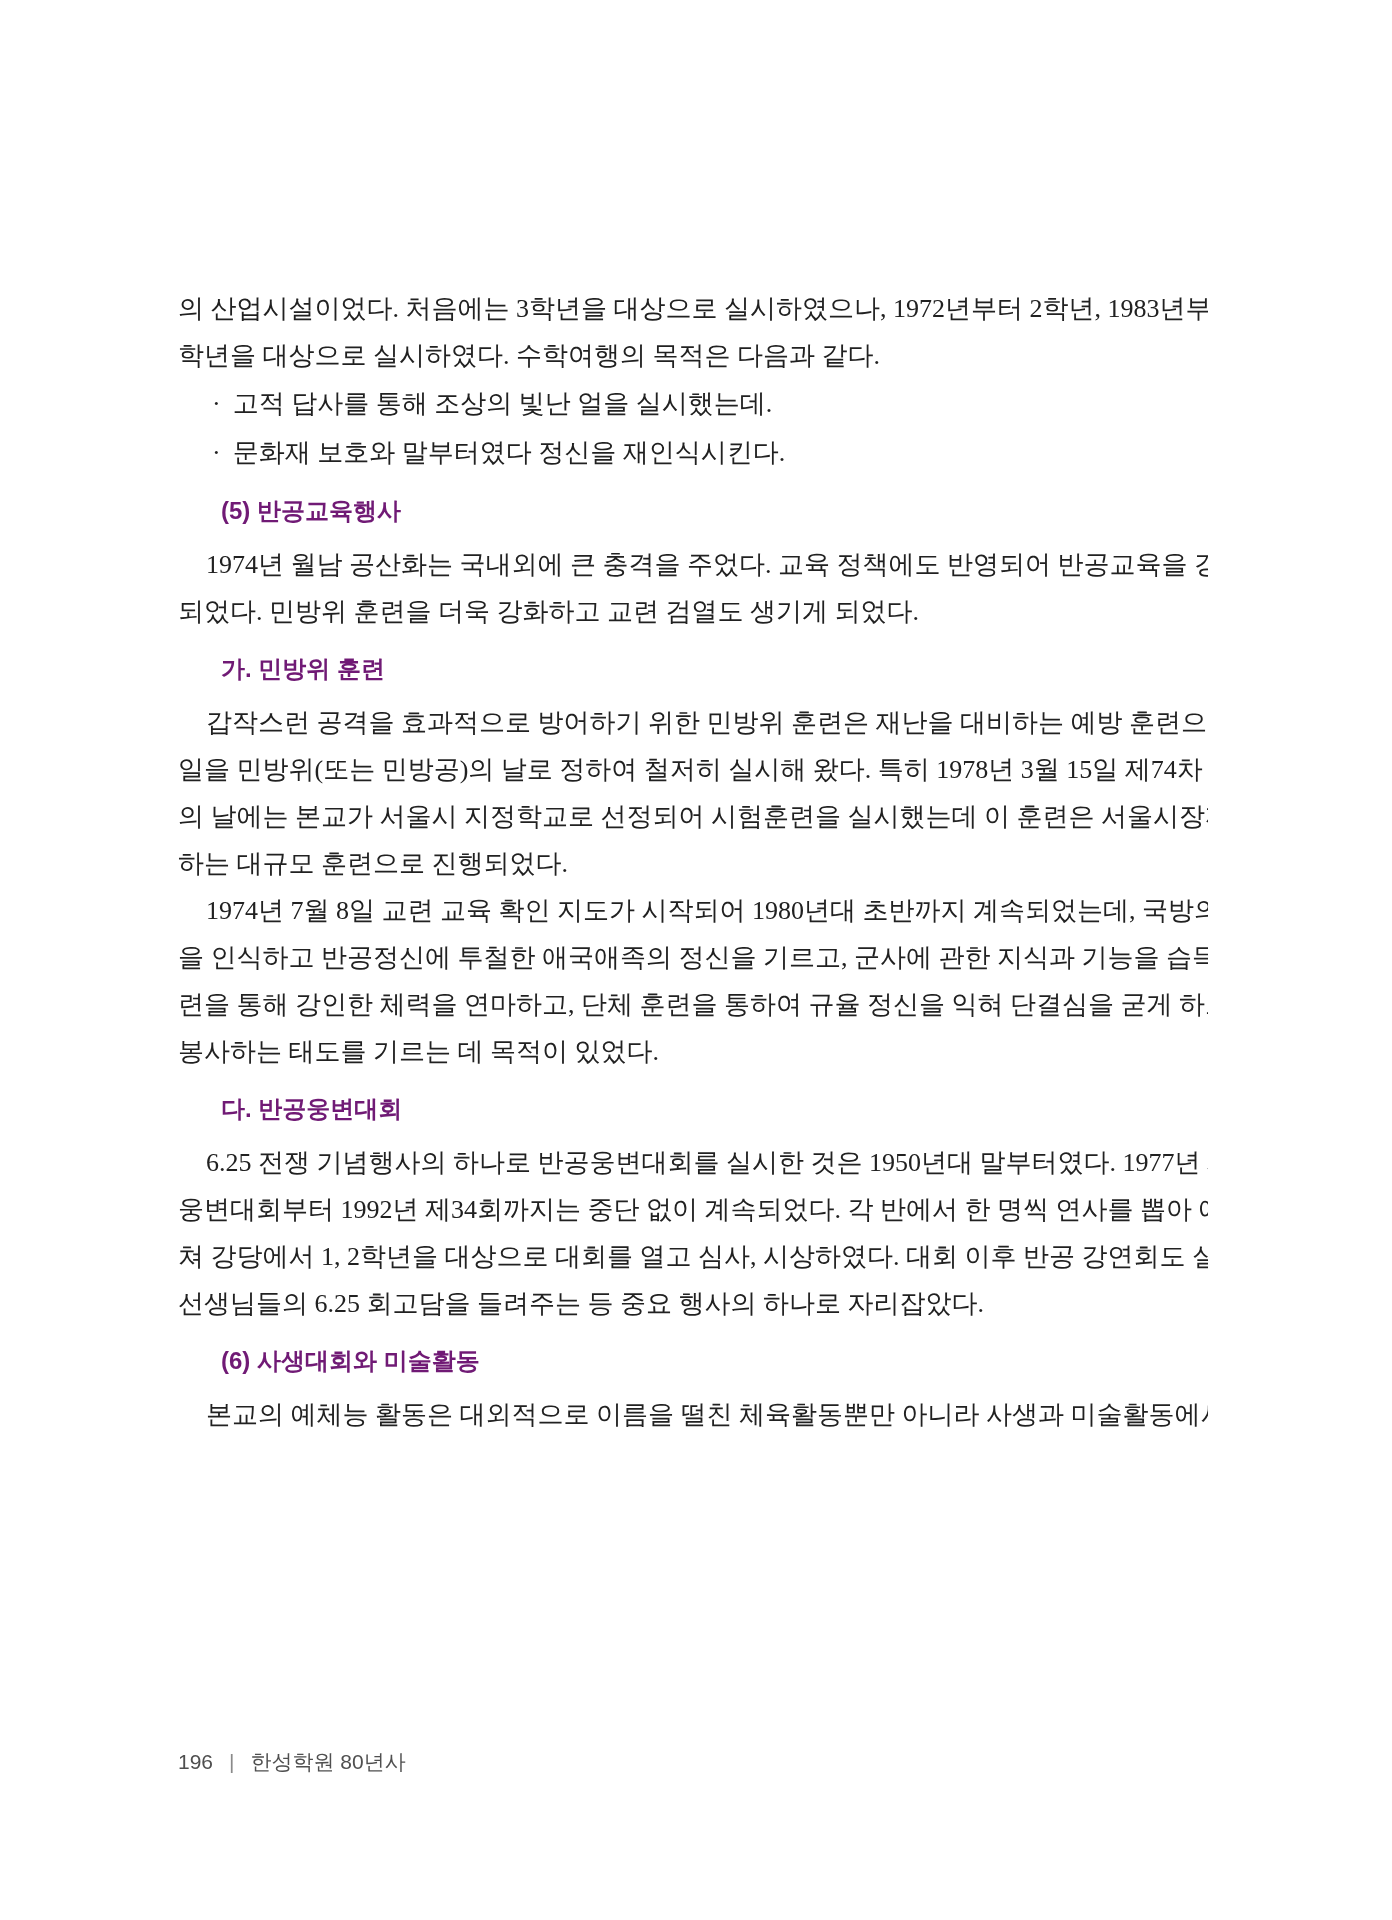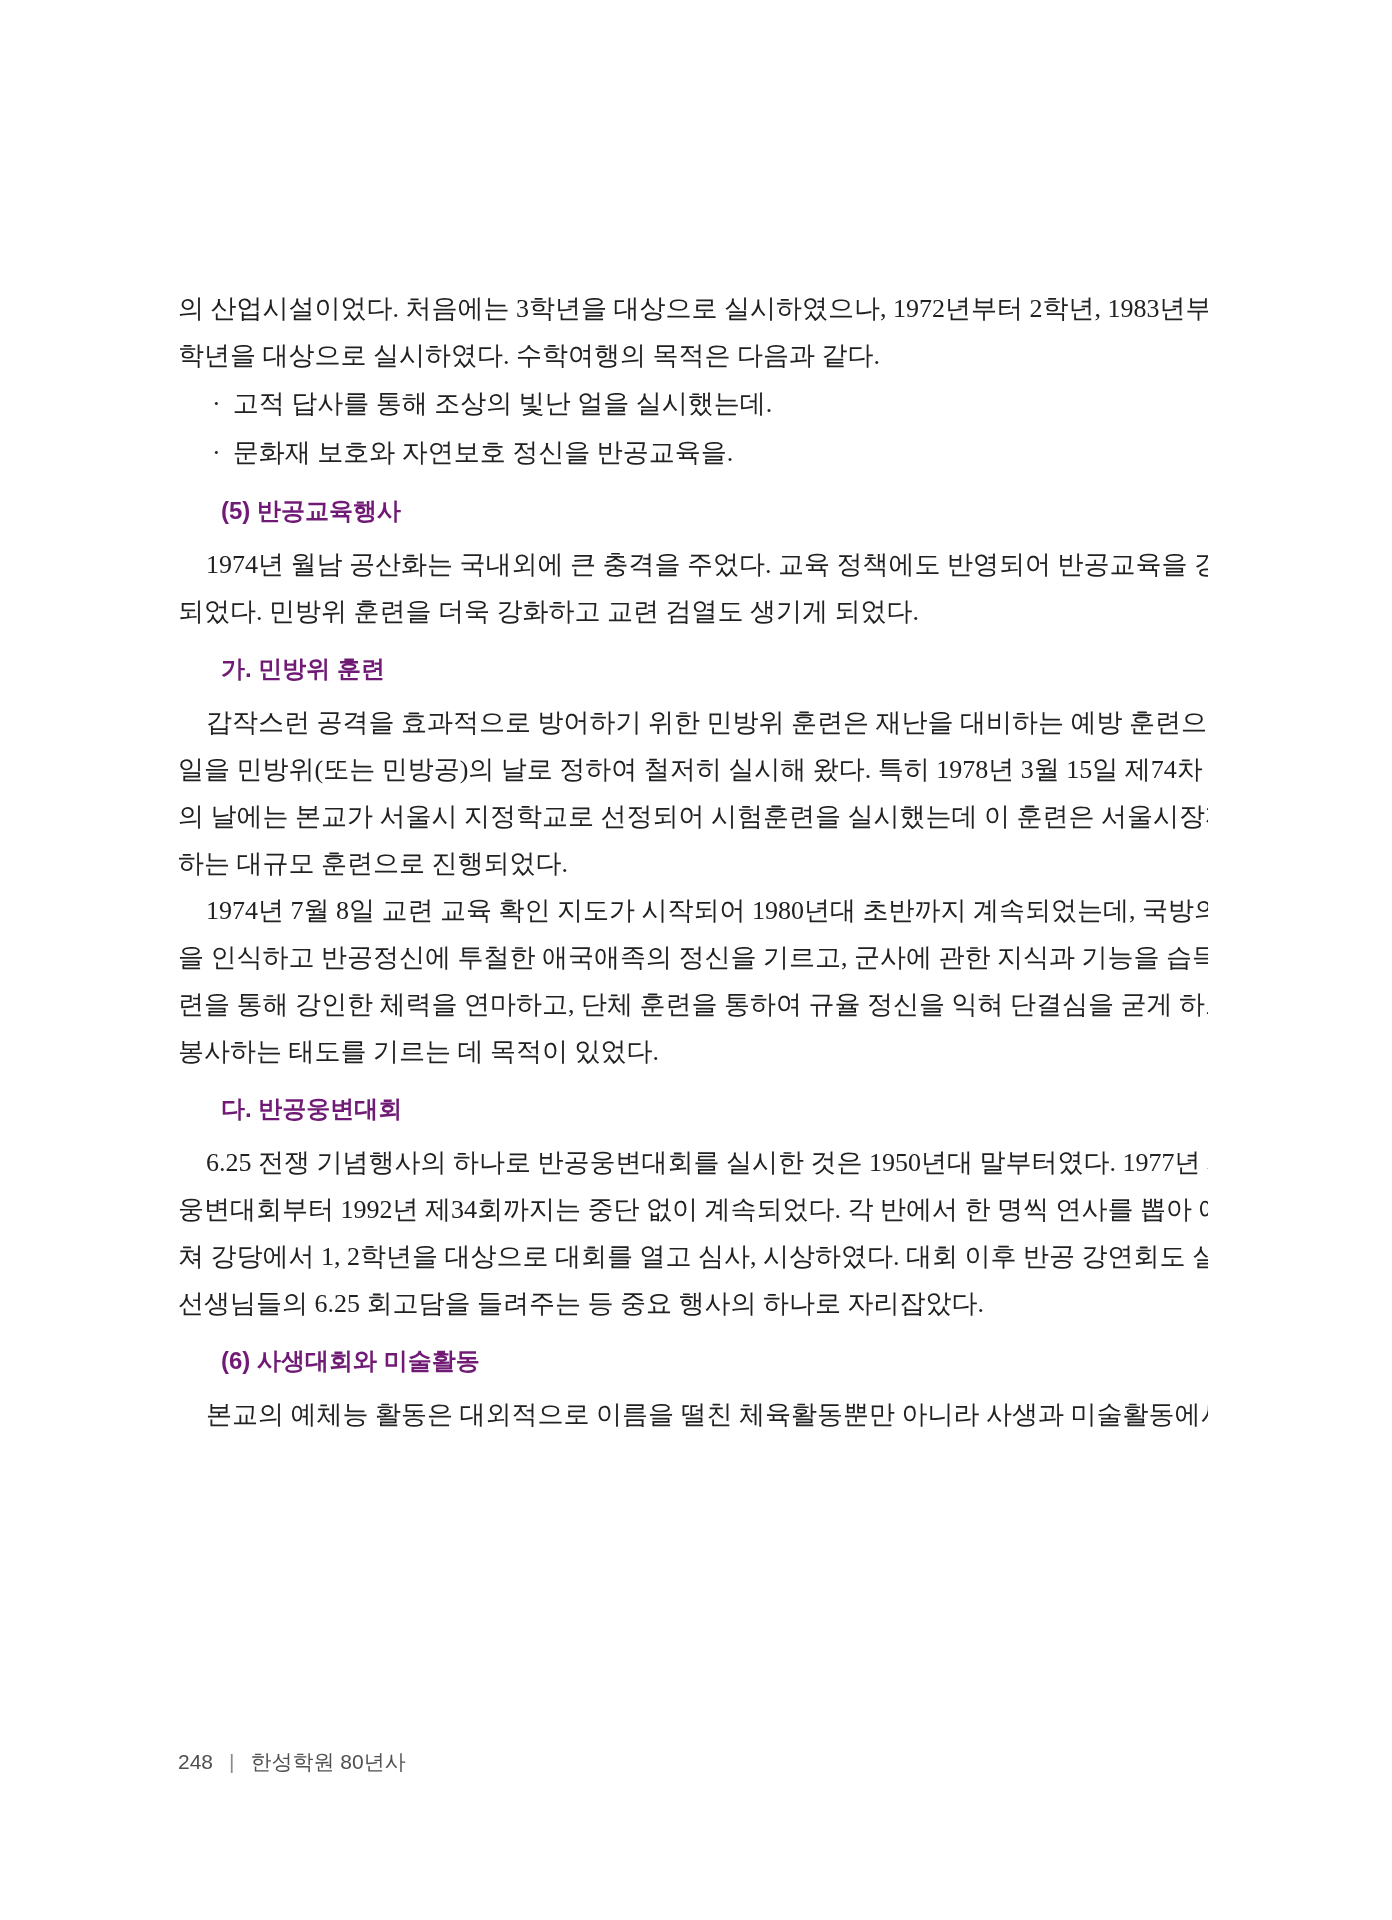--- a/index.html
+++ b/index.html
@@ -81,21 +81,21 @@
     <div>
       <div class="ln fill">의 산업시설이었다. 처음에는 3학년을 대상으로 실시하였으나, 1972년부터 2학년, 1983년부터는 1</div>
       <div class="ln">학년을 대상으로 실시하였다. 수학여행의 목적은 다음과 같다.</div>
     </div>
 
     <div class="bullets">
       <div class="ln">
         <span class="bullet-marker">·</span><span>고적 답사를 통해 조상의 빛난 얼을 실시했는데.</span>
       </div>
       <div class="ln">
-        <span class="bullet-marker">·</span><span>문화재 보호와 자연보호 정신을 반공교육을.</span>
+        <span class="bullet-marker">·</span><span>문화재 보호와 말부터였다 정신을 재인식시킨다.</span>
       </div>
     </div>
 
     <div class="heading">(5) 반공교육행사</div>
     <div>
       <div class="ln fill ind">1974년 월남 공산화는 국내외에 큰 충격을 주었다. 교육 정책에도 반영되어 반공교육을 강화하게</div>
       <div class="ln">되었다. 민방위 훈련을 더욱 강화하고 교련 검열도 생기게 되었다.</div>
     </div>
 
     <div class="heading">가. 민방위 훈련</div>
@@ -122,16 +122,16 @@
     </div>
 
     <div class="heading">(6) 사생대회와 미술활동</div>
     <div>
       <div class="ln fill ind">본교의 예체능 활동은 대외적으로 이름을 떨친 체육활동뿐만 아니라 사생과 미술활동에서도 성과</div>
     </div>
 
   </div>
 
   <div class="footer">
-    <span>248</span><span class="divider">|</span><span>한성학원 80년사</span>
+    <span>196</span><span class="divider">|</span><span>한성학원 80년사</span>
   </div>
 
 </div>
 
 </body></html>

